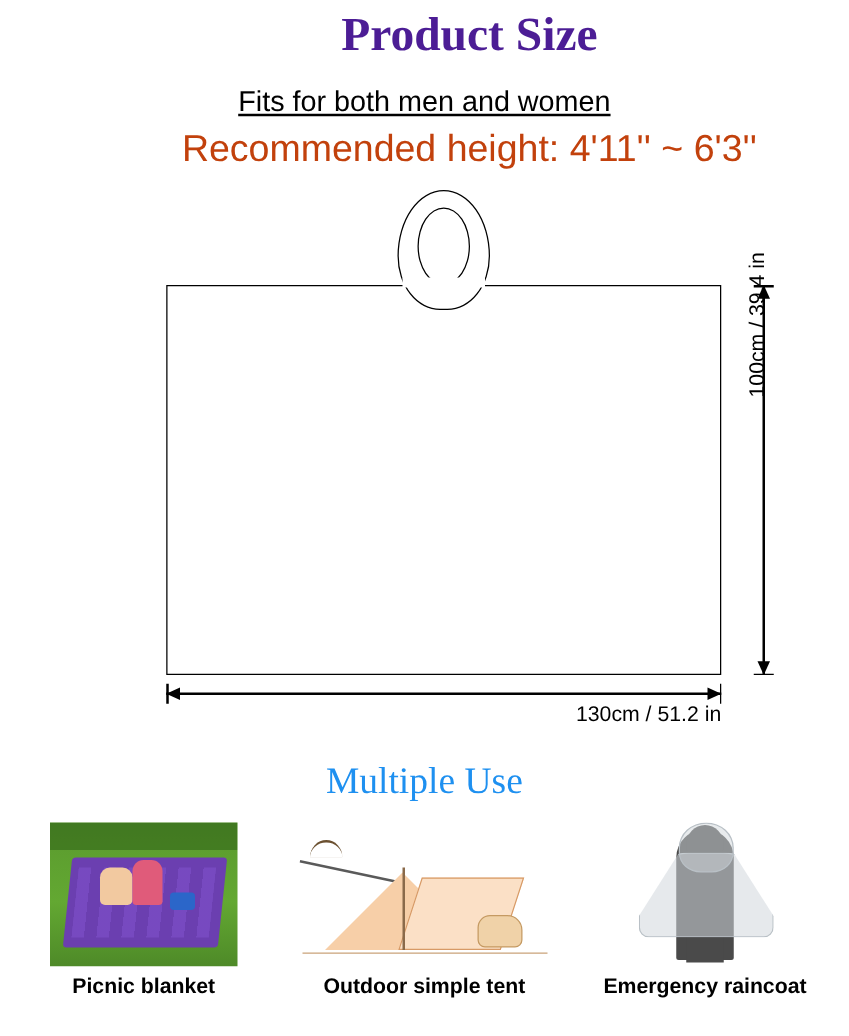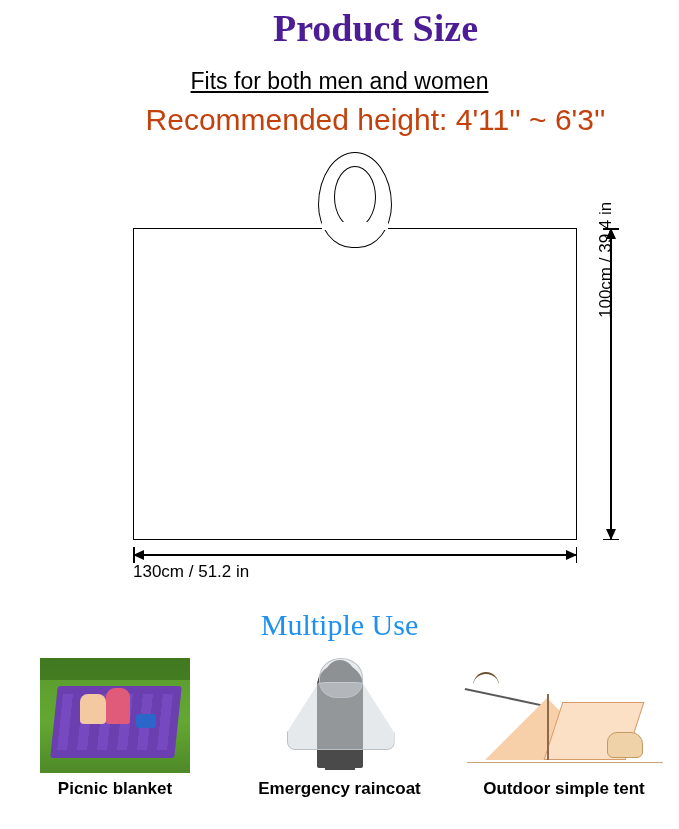--- a/index.html
+++ b/index.html
@@ -197,21 +197,21 @@
     width: 0; height: 0;
     border-top: 5px solid transparent;
     border-bottom: 5px solid transparent;
     border-left: 11px solid #000000;
   }
   .hlabel {
     position: absolute;
     left: 133px;
     top: 422px;
     width: 444px;
-    text-align: left;
+    text-align: right;
     font-size: 17px;
   }
 
   
   .section-title {
     position: absolute;
     top: 608px;
     left: 0;
     width: 679px;
     text-align: center;
@@ -438,41 +438,41 @@
 
     <div class="use-item">
       <div class="thumb picnic">
         <div class="tree-shadow"></div>
         <div class="blanket"></div>
         <div class="person-a"></div>
         <div class="person-b"></div>
         <div class="basket"></div>
       </div>
       <div class="use-caption">Picnic blanket</div>
-    </div>
-
-    <div class="use-item">
-      <div class="thumb raincoat">
-        <div class="figure"></div>
-        <div class="head"></div>
-        <div class="legs"></div>
-        <div class="cape"></div>
-        <div class="hood"></div>
-      </div>
-      <div class="use-caption">Emergency raincoat</div>
     </div>
 
     <div class="use-item">
       <div class="thumb wide tent">
         <div class="bird"></div>
         <div class="rope"></div>
         <div class="canvas-shape"></div>
         <div class="canvas-2"></div>
         <div class="pole"></div>
         <div class="dog"></div>
         <div class="ground"></div>
       </div>
       <div class="use-caption">Outdoor simple tent</div>
     </div>
 
+    <div class="use-item">
+      <div class="thumb raincoat">
+        <div class="figure"></div>
+        <div class="head"></div>
+        <div class="legs"></div>
+        <div class="cape"></div>
+        <div class="hood"></div>
+      </div>
+      <div class="use-caption">Emergency raincoat</div>
+    </div>
+
   </div>
 
 </div>
 
 </body></html>

